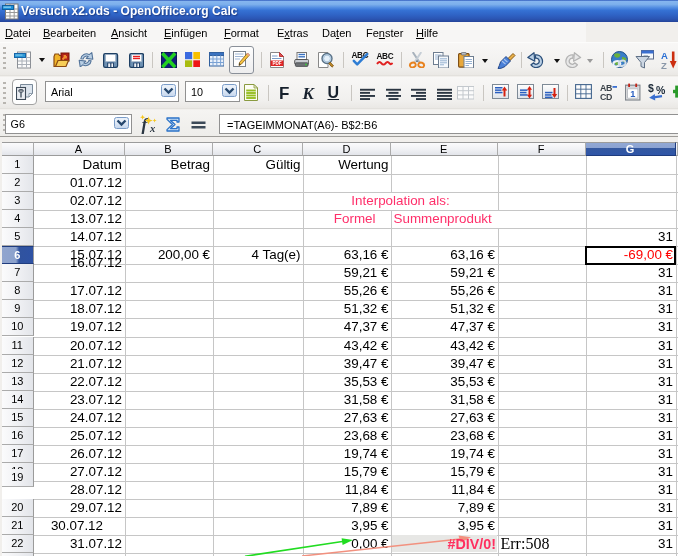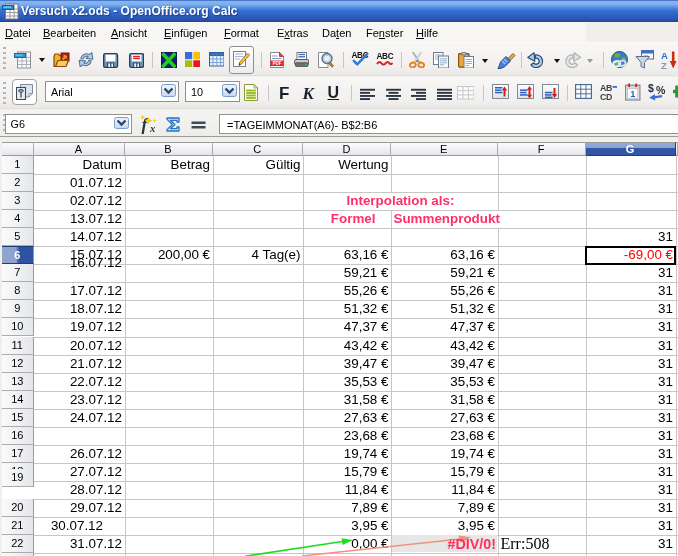--- a/index.html
+++ b/index.html
@@ -21,21 +21,21 @@
 .bold-f { position:absolute; font-weight:bold; color:#16202c; }
 #sheet { position:absolute; left:2px; top:141.5px; width:676px; height:414.5px; background:#fff; }
 #sheet .colhdr { position:absolute; top:0; height:14.5px; background:linear-gradient(to bottom,#fbfbfc,#f0f1f4 55%,#e2e4ea); border-top:1px solid #9b9b9b; border-right:1px solid #ababab; border-bottom:1px solid #9b9b9b; color:#000; font-size:11px; text-align:center; line-height:13px; }
 #sheet .rowhdr { position:absolute; left:0; width:31.5px; background:linear-gradient(to right,#fbfbfc,#eff0f3 55%,#e3e5ea); border-right:1px solid #9b9b9b; border-bottom:1px solid #ababab; color:#000; font-size:11px; text-align:center; line-height:17px; }
 #sheet .colhdr.sel { background:linear-gradient(to bottom,#92a8d4 0%,#8ca3d2 38%,#35599f 42%,#2f55a8 100%); color:#fff; font-weight:bold; border-right:1px solid #1f3c7e; border-bottom:1px solid #1f3c7e; }
 #sheet .rowhdr.sel { background:linear-gradient(to right,#91a5ce 0%,#8ba1cc 45%,#30539f 55%,#2e52a4 100%); color:#fff; font-weight:bold; border-top:1px solid #1f3c7e; border-bottom:1px solid #1f3c7e; line-height:16px; }
 .gridv { position:absolute; width:1px; background:#c6c6c6; top:14.5px; bottom:0; }
 .gridh { position:absolute; height:1px; background:#c6c6c6; left:31.5px; right:0; }
 .cell { position:absolute; font-size:13.4px; color:#000; text-align:right; padding-right:2.5px; line-height:18.05px; white-space:nowrap; }
 .cell.red { color:#f00; }
-.pink { color:#ff2f6a;font-weight:bold; }
+.pink { color:#ff2f6a; }
 #cursor { position:absolute; border:2.4px solid #000; }
 </style></head>
 <body>
 <div id="win">
 <div id="title">
   <svg style="position:absolute;left:2px;top:3px" width="17" height="17" viewBox="0 0 17 17">
     <rect x="3.5" y="1" width="12.5" height="15" fill="#fdfdfd" stroke="#777" stroke-width="1"></rect>
     <g stroke="#999" stroke-width="1">
       <line x1="8" y1="1" x2="8" y2="16"></line>
           <line x1="12.2" y1="1" x2="12.2" y2="16"></line>
@@ -510,20 +510,21 @@
 <div class="cell " style="left:389px;top:231.10px;width:106.5px;height:18.05px">35,53 €</div>
 <div class="cell " style="left:583.5px;top:231.10px;width:90.0px;height:18.05px">31</div>
 <div class="cell " style="left:31.5px;top:249.15px;width:91.0px;height:18.05px">23.07.12</div>
 <div class="cell " style="left:301px;top:249.15px;width:88px;height:18.05px">31,58 €</div>
 <div class="cell " style="left:389px;top:249.15px;width:106.5px;height:18.05px">31,58 €</div>
 <div class="cell " style="left:583.5px;top:249.15px;width:90.0px;height:18.05px">31</div>
 <div class="cell " style="left:31.5px;top:267.20px;width:91.0px;height:18.05px">24.07.12</div>
 <div class="cell " style="left:301px;top:267.20px;width:88px;height:18.05px">27,63 €</div>
 <div class="cell " style="left:389px;top:267.20px;width:106.5px;height:18.05px">27,63 €</div>
 <div class="cell " style="left:583.5px;top:267.20px;width:90.0px;height:18.05px">31</div>
+<div class="cell " style="left:31.5px;top:285.25px;width:91.0px;height:18.05px">25.07.12</div>
 <div class="cell " style="left:301px;top:285.25px;width:88px;height:18.05px">23,68 €</div>
 <div class="cell " style="left:389px;top:285.25px;width:106.5px;height:18.05px">23,68 €</div>
 <div class="cell " style="left:583.5px;top:285.25px;width:90.0px;height:18.05px">31</div>
 <div class="cell " style="left:31.5px;top:303.30px;width:91.0px;height:18.05px">26.07.12</div>
 <div class="cell " style="left:301px;top:303.30px;width:88px;height:18.05px">19,74 €</div>
 <div class="cell " style="left:389px;top:303.30px;width:106.5px;height:18.05px">19,74 €</div>
 <div class="cell " style="left:583.5px;top:303.30px;width:90.0px;height:18.05px">31</div>
 <div class="cell " style="left:31.5px;top:321.35px;width:91.0px;height:18.05px">27.07.12</div>
 <div class="cell " style="left:301px;top:321.35px;width:88px;height:18.05px">15,79 €</div>
 <div class="cell " style="left:389px;top:321.35px;width:106.5px;height:18.05px">15,79 €</div>

